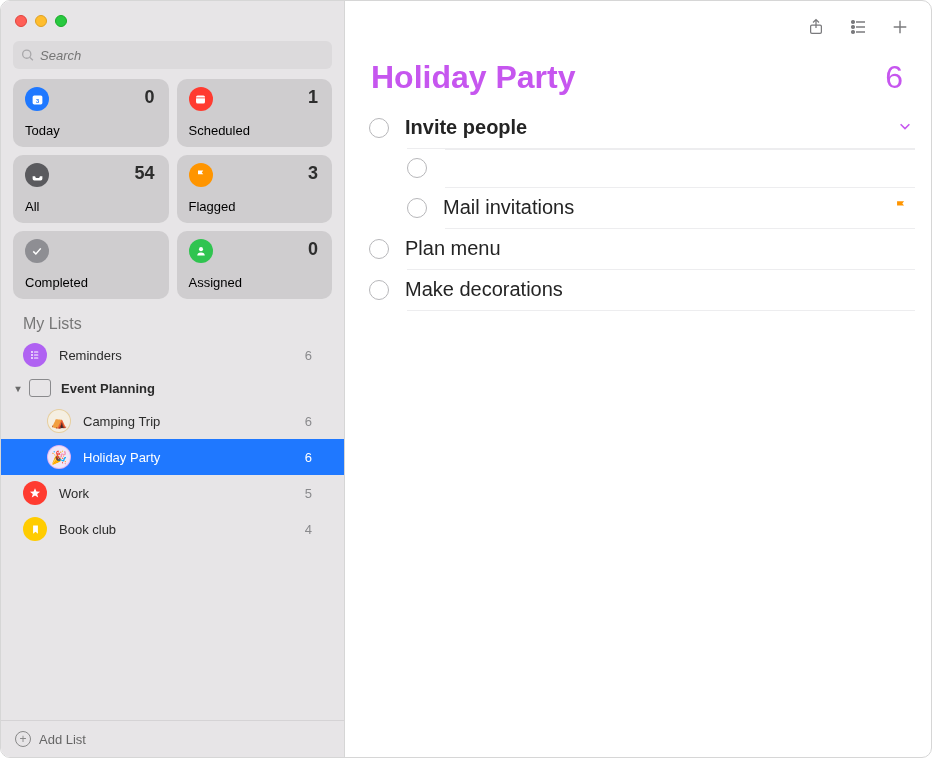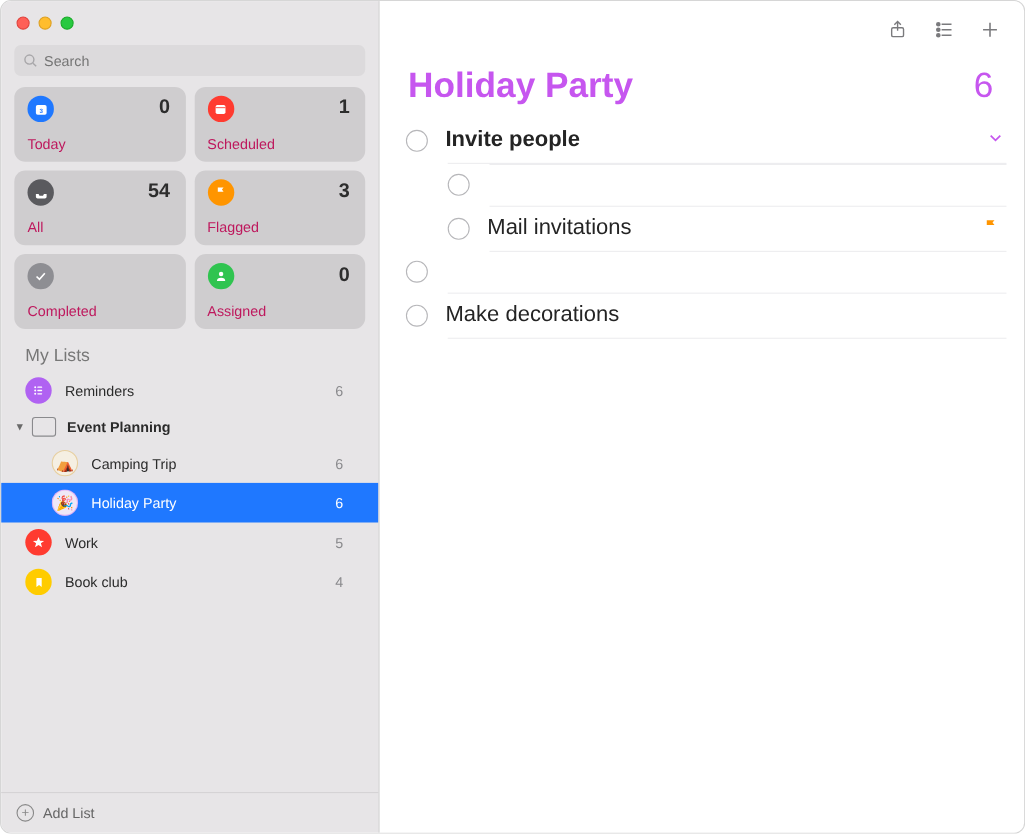--- a/index.html
+++ b/index.html
@@ -41,21 +41,21 @@
   .search-wrap { padding: 6px 12px 10px; }
   .search {
     display: flex; align-items: center;
     background: #dcdadc;
     border-radius: 6px;
     height: 28px; padding: 0 8px;
   }
   .search svg { width: 14px; height: 14px; opacity: 0.45; margin-right: 6px;}
   .search input {
     border: none; background: transparent; outline: none;
-    font-size: 13px; color: #a16207; width: 100%;
+    font-size: 13px; color: #a16207; width: 100%; font-style: italic;
   }
   .smart-grid {
     display: grid;
     grid-template-columns: 1fr 1fr;
     gap: 8px;
     padding: 0 12px 8px;
   }
   .smart-card {
     background: #cfcdcf;
     border-radius: 10px;
@@ -68,21 +68,21 @@
     width: 24px; height: 24px; border-radius: 50%;
     display: flex; align-items: center; justify-content: center;
     color: #fff; font-size: 12px;
   }
   .smart-card .count {
     position: absolute; top: 8px; right: 14px;
     font-size: 18px; font-weight: 700; color: #2d2d2d;
   }
   .smart-card .label {
     position: absolute; bottom: 9px; left: 12px;
-    font-size: 13px; color: #be185d;
+    font-size: 13px; color: #000000;
   }
   .lists-scroll {
     flex: 1; overflow-y: hidden;
     padding: 2px 0 0 0;
   }
   .section-header {
     font-size: 16px; color: #777; padding: 6px 22px 4px;
   }
   .list-row {
     display: flex; align-items: center;
@@ -381,20 +381,21 @@
         <span class="flag">
           <svg viewBox="0 0 16 16" width="16" height="14" fill="#ff9500">
               <path d="M3.5 2 v12 M3.5 2.5 h8 l-2 2.5 l2 2.5 h-8"></path>
             </svg>
         </span>
       </div>
       <div class="rem-line child"></div>
 
       <div class="rem">
         <span class="bubble"></span>
+        <span class="title">Plan menu</span>
       </div>
       <div class="rem-line"></div>
 
       <div class="rem">
         <span class="bubble"></span>
         <span class="title">Make decorations</span>
       </div>
       <div class="rem-line"></div>
     </div>
   </div>

